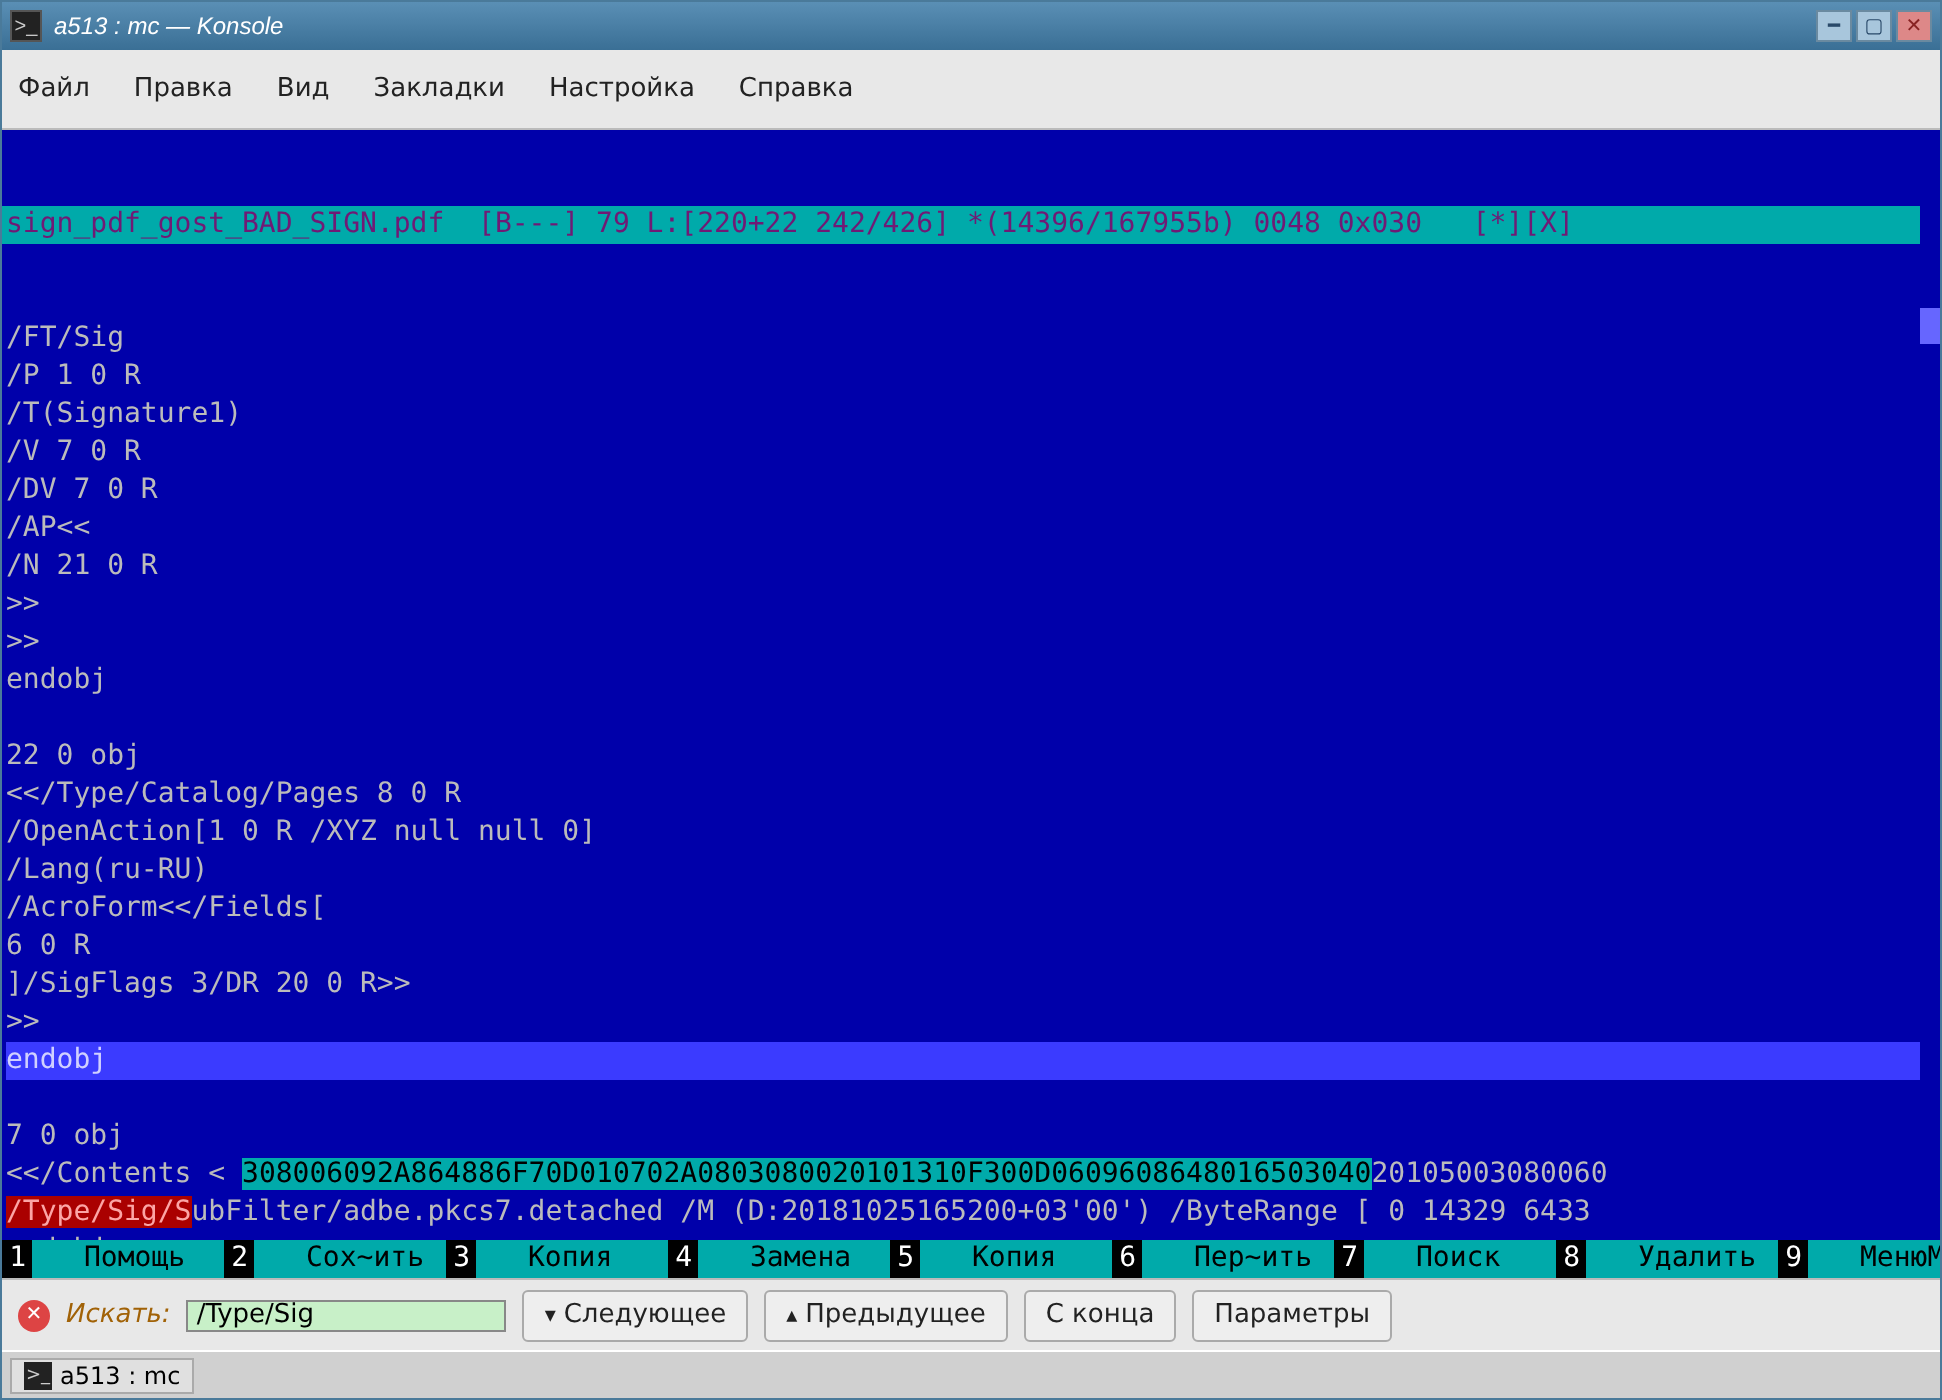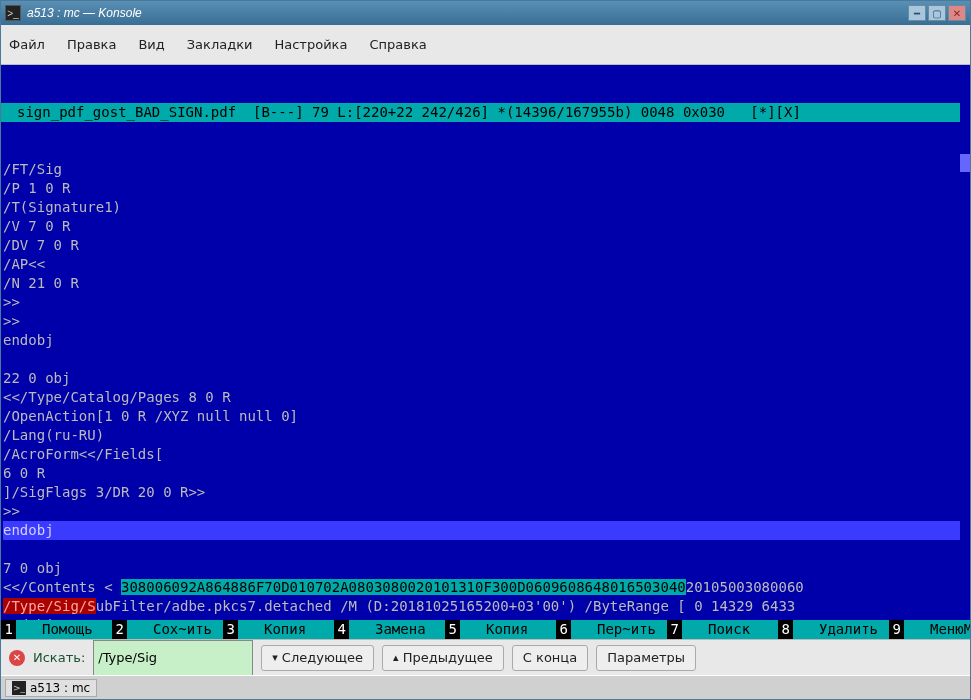--- a/index.html
+++ b/index.html
@@ -64,22 +64,22 @@
   flex: 1;
   background: #0000aa;
   color: #bbbbbb;
   position: relative;
   overflow: hidden;
   line-height: 19px;
   white-space: pre;
 }
 .statusline {
   background: #00aaaa;
-  color: #000000;
-  padding: 0 16px;
+  color: #701a75;
+  padding: 0 2px;
   height: 19px;
 }
 .statusline .fname { background: #00aaaa; }
 .textbody {
   padding: 0 2px;
 }
 .hl-endobj { background: #3b3bff; color: #d0d0ff; display: inline-block; width: 100%; }
 .hl-contents-hex { background: #00aaaa; color: #000000; }
 .hl-typesigs { background: #aa0000; color: #fca5a5; }
 .fnkeys {
@@ -103,26 +103,26 @@
   font-family: "DejaVu Sans", sans-serif;
   font-size: 13px;
 }
 .close-icon {
   width: 16px; height: 16px;
   border-radius: 50%;
   background: #d44;
   display: flex; align-items: center; justify-content: center;
   color: #fff; font-size: 10px;
 }
-.search-label { color: #14532d; }
+.search-label { color: #a16207; font-style: italic; }
 .search-input-wrap {
   display: flex; align-items: center;
   background: #c8f0c8;
   border: 1px solid #888;
-  height: 36px;
+  height: 16px;
   width: 160px;
   padding: 0 4px;
 }
 .search-input {
   border: none; outline: none;
   background: transparent;
   flex: 1;
   font-size: 13px;
   font-family: inherit;
 }

